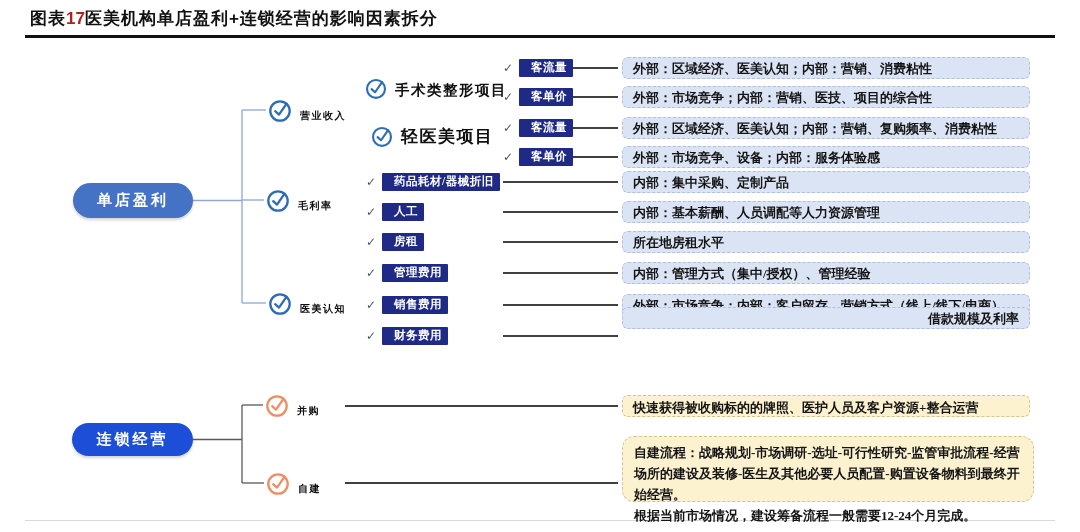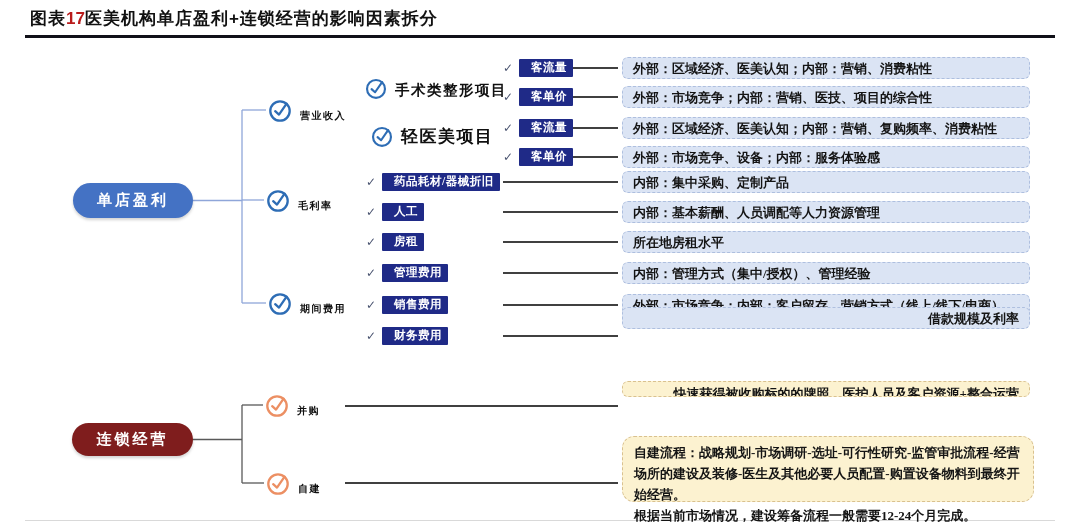--- a/index.html
+++ b/index.html
@@ -18,21 +18,21 @@
   .fig-num{color:#b91c1c;letter-spacing:0;}
   .title-rule{left:25px;top:35px;width:1030px;height:3px;background:#101018;}
   .bottom-rule{left:25px;top:520px;width:1030px;height:1px;background:#d9d9d9;}
   
   .pill{
     display:flex;align-items:center;justify-content:center;
     color:#fff;font-weight:bold;font-size:15px;letter-spacing:3px;
     box-shadow:0 2px 3px rgba(0,0,0,.18);
   }
   .pill-blue{left:73px;top:183px;width:120px;height:35px;border-radius:18px;background:#4472C4;}
-  .pill-orange{left:72px;top:423px;width:121px;height:33px;border-radius:17px;background:#7f1d1d;}
+  .pill-orange{left:72px;top:423px;width:121px;height:33px;border-radius:17px;background:#1d4ed8;}
   
   .node{display:flex;align-items:flex-end;gap:7px;height:26px;}
   .node .lbl{font-weight:bold;font-size:10px;color:#101010;letter-spacing:1.5px;white-space:nowrap;}
   .cc{flex:0 0 auto;}
   .cc .ring{fill:none;stroke-width:2.3px;}
   .cc .tick{fill:none;stroke-width:2.3px;stroke-linecap:round;stroke-linejoin:round;}
   .cc-blue .ring,.cc-blue .tick{stroke:#2E6DB5;}
   .cc-orange .ring,.cc-orange .tick{stroke:#EC8F63;}
   
   .tag-row{display:flex;align-items:center;gap:6px;height:18px;}
@@ -115,21 +115,21 @@
       <circle class="ring" cx="13" cy="14" r="9.7"></circle>
       <path class="tick" d="M8.2,14.2 L12,17.6 L19.6,6.6"></path>
     </svg>
   <span class="lbl">毛利率</span>
 </div>
 <div class="abs node" style="left:267px;top:290px;">
   <svg class="cc cc-blue" width="26" height="26" viewBox="0 0 26 26">
       <circle class="ring" cx="13" cy="14" r="9.7"></circle>
       <path class="tick" d="M8.2,14.2 L12,17.6 L19.6,6.6"></path>
     </svg>
-  <span class="lbl">期间费用</span>
+  <span class="lbl">医美认知</span>
 </div>
 <div class="abs node" style="left:364px;top:74px;">
   <svg class="cc cc-blue" width="24" height="24" viewBox="0 0 26 26">
       <circle class="ring" cx="13" cy="14" r="9.7"></circle>
       <path class="tick" d="M8.2,14.2 L12,17.6 L19.6,6.6"></path>
     </svg>
   <span class="lbl" style="font-size:14.5px;">手术类整形项目</span>
 </div>
 <div class="abs node" style="left:370px;top:122px;">
   <svg class="cc cc-blue" width="24" height="24" viewBox="0 0 26 26">
@@ -199,17 +199,17 @@
 <div class="abs desc" style="top:86px;">外部：市场竞争；内部：营销、医技、项目的综合性</div>
 <div class="abs desc" style="top:117px;">外部：区域经济、医美认知；内部：营销、复购频率、消费粘性</div>
 <div class="abs desc" style="top:146px;">外部：市场竞争、设备；内部：服务体验感</div>
 <div class="abs desc" style="top:171px;">内部：集中采购、定制产品</div>
 <div class="abs desc" style="top:201px;">内部：基本薪酬、人员调配等人力资源管理</div>
 <div class="abs desc" style="top:231px;">所在地房租水平</div>
 <div class="abs desc" style="top:262px;">内部：管理方式（集中/授权）、管理经验</div>
 <div class="abs desc" style="top:294px;">外部：市场竞争；内部：客户留存、营销方式（线上/线下/电商）</div>
 <div class="abs desc" style="top:307px;text-align:right;">借款规模及利率</div>
 
-<div class="abs desc desc-yellow" style="top:381px;height:16px;line-height:23px;text-align:right;">快速获得被收购标的的牌照、医护人员及客户资源+整合运营</div>
+<div class="abs desc desc-yellow" style="top:395px;height:22px;line-height:23px;">快速获得被收购标的的牌照、医护人员及客户资源+整合运营</div>
 <div class="abs desc-big">
   <div>自建流程：战略规划-市场调研-选址-可行性研究-监管审批流程-经营场所的建设及装修-医生及其他必要人员配置-购置设备物料到最终开始经营。</div>
   <div>根据当前市场情况，建设筹备流程一般需要12-24个月完成。</div>
 </div>
 
 </body></html>

